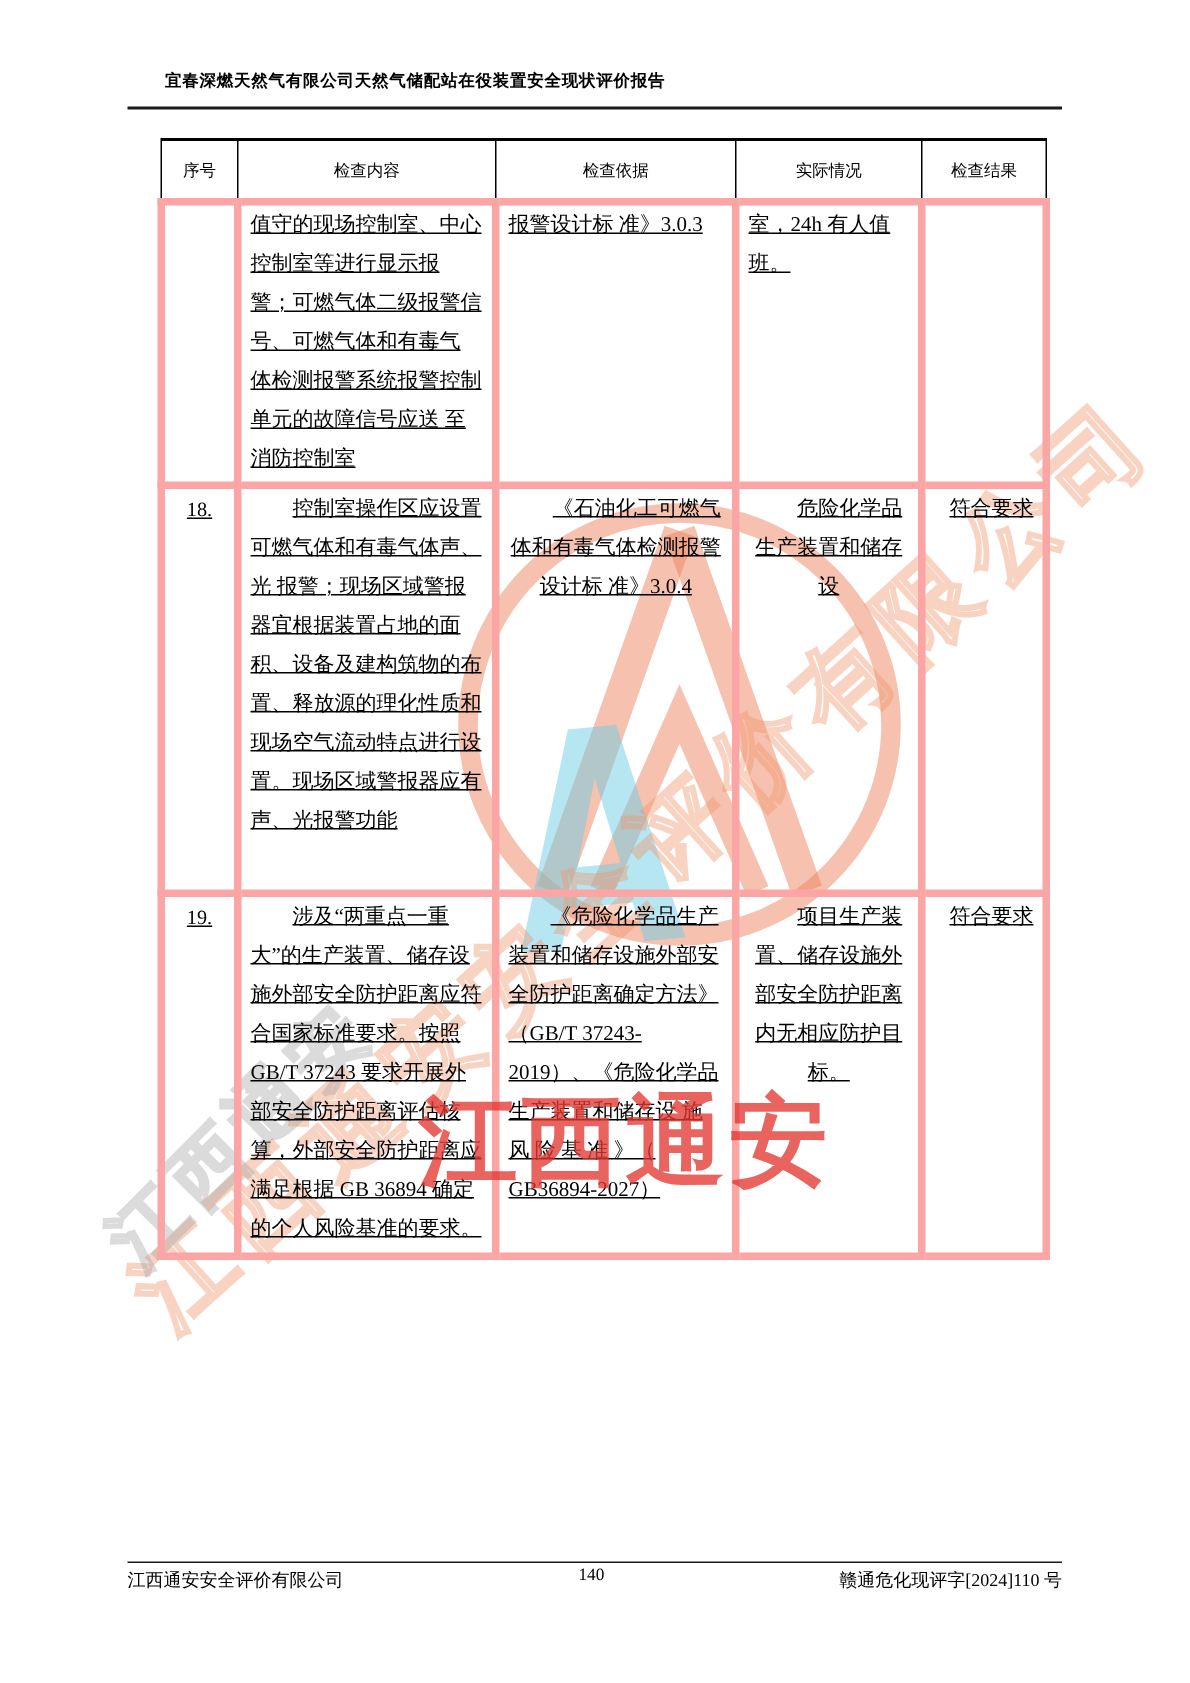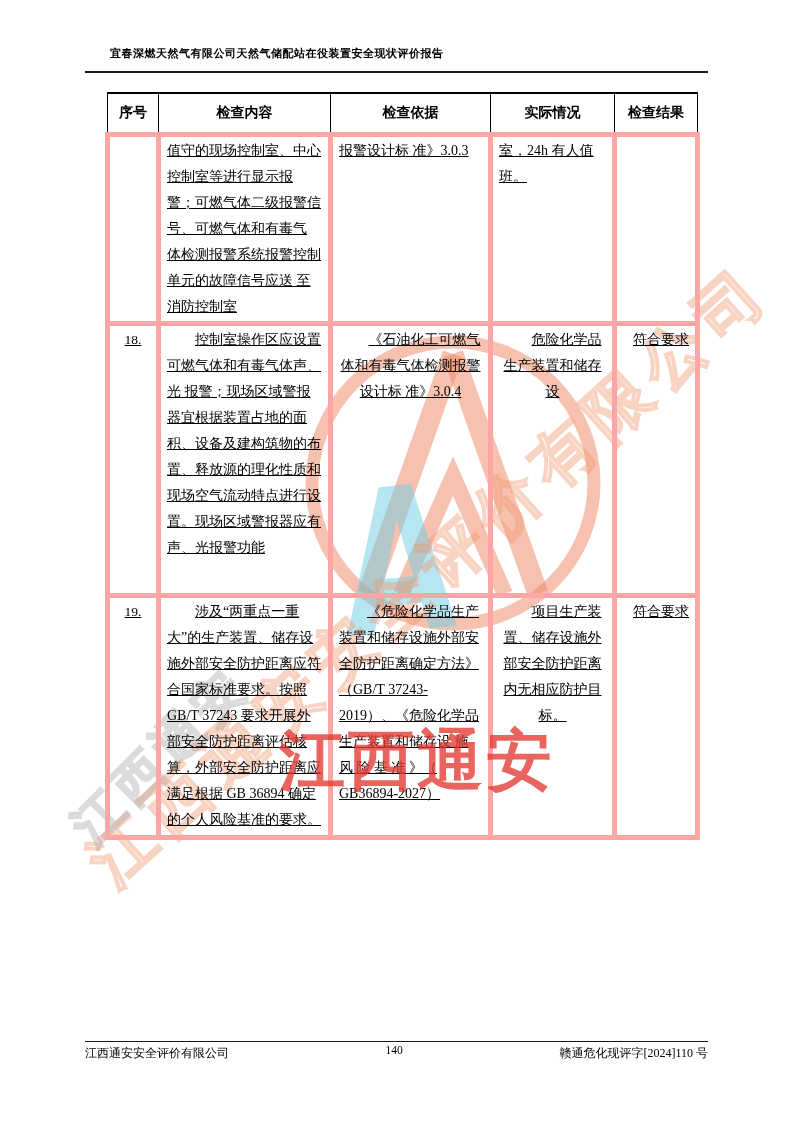--- a/index.html
+++ b/index.html
@@ -21,21 +21,21 @@
     border:1px solid #000;border-top:2px solid #000;border-bottom:2px solid #000;
     font-size:14px;
   }
   table.check-table col.c-no{width:51px;}
   table.check-table col.c-content{width:172px;}
   table.check-table col.c-basis{width:160px;}
   table.check-table col.c-actual{width:124px;}
   table.check-table col.c-result{width:83px;}
   table.check-table th{
     border:1px solid #000;border-bottom:2px solid #000;
-    height:36px;font-size:14px;font-weight:bold;text-align:center;vertical-align:middle;
+    height:36px;font-size:11px;font-weight:normal;text-align:center;vertical-align:middle;
     background:transparent;
   }
   table.check-table td{
     border:5px solid #fca5a5;padding:1px 6px;vertical-align:top;
     line-height:26px;background:transparent;word-break:break-word;text-decoration:underline;
   }
   td.cell-no{text-align:center;vertical-align:middle;font-size:13.5px;}
   td.cell-result{text-align:right;vertical-align:middle;margin-left:44px;}
   .indent2{text-indent:2em;}
   td.v-mid{vertical-align:middle;text-align:center;}

